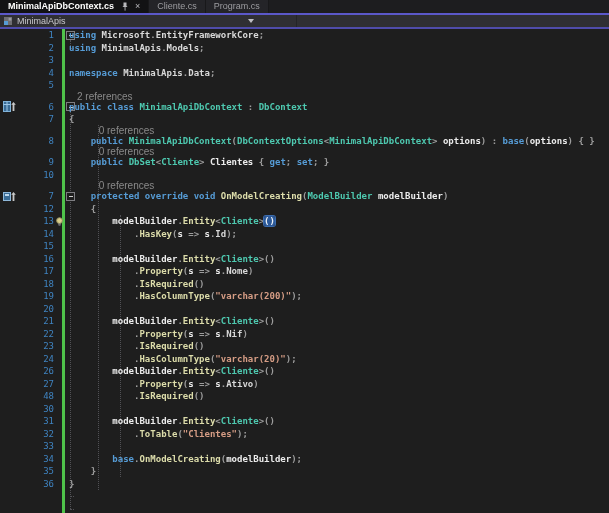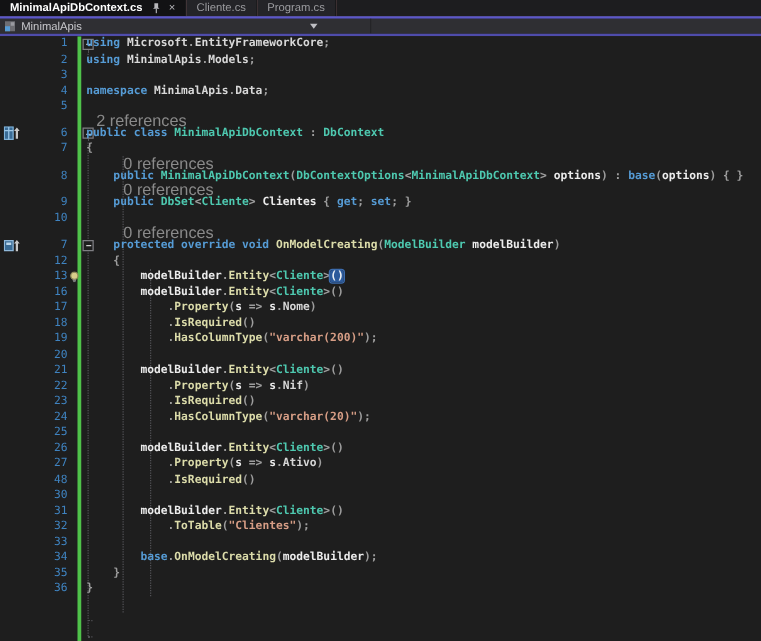--- a/index.html
+++ b/index.html
@@ -27,21 +27,21 @@
   .nav-left .caret{margin-right:42px;}
   .nav-right .caret{margin-right:7px;}
   .accent-bottom{position:absolute;left:0;top:27px;width:609px;height:2px;background:#4f4cab;}
   
   .editor{position:absolute;left:0;top:29px;width:609px;height:484px;background:#1e1e1e;overflow:hidden;}
   .change-bar{position:absolute;left:62px;top:0;width:3px;height:487px;background:#4fc24a;}
   .guide{position:absolute;border-left:1px dotted #515155;width:0;}
   .guide-foot{position:absolute;border-top:1px dotted #515155;height:0;}
   .row{position:relative;height:12.5px;line-height:12.5px;
        font-family:"DejaVu Sans Mono",monospace;font-size:9px;font-weight:600;}
-  .clrow{position:relative;height:9px;line-height:10px;font-size:13px;color:#8a8a8a;
+  .clrow{position:relative;height:9px;line-height:10px;font-size:10px;color:#8a8a8a;
          font-family:"Liberation Sans",sans-serif;}
   .clrow span{position:absolute;top:0;}
   .lnum{position:absolute;left:24px;width:30px;text-align:right;color:#3f83c0;font-weight:400;}
   .gicon{position:absolute;left:3px;top:0.5px;}
   .bulb{position:absolute;left:55px;top:2px;}
   .fold{position:absolute;left:66px;top:1.5px;width:9px;height:9px;box-sizing:border-box;
         border:1px solid #7e7e82;background:#1e1e1e;}
   .fold::after{content:"";position:absolute;left:1.5px;top:3.5px;width:4px;height:1px;background:#cfcfcf;}
   .codetext{position:absolute;left:69px;white-space:pre;}
   .tok-kw{color:#569CD6}.tok-ty{color:#4EC9B0}.tok-me{color:#DCDCAA}.tok-id{color:#d8d8d8}
@@ -177,20 +177,28 @@
         <div class="row">
           <span class="lnum">13</span>
           <span class="bulb"><svg width="9" height="9" viewBox="0 0 9 9">
               <circle cx="4.5" cy="3.6" r="2.9" fill="#d9cd8a" stroke="#8f8a5a"></circle>
               <rect x="3.2" y="6.6" width="2.6" height="1" fill="#9a9a9a"></rect>
               <rect x="3.5" y="7.8" width="2" height="0.9" fill="#7a7a7a"></rect>
             </svg></span>
           <span class="codetext"><span class="tok-pl">        </span><span class="tok-loc">modelBuilder</span><span class="tok-pl">.</span><span class="tok-me">Entity</span><span class="tok-pl">&lt;</span><span class="tok-ty">Cliente</span><span class="tok-pl">&gt;</span><span class="tok-sel">()</span></span>
         </div>
         <div class="row">
+          <span class="lnum">14</span>
+          <span class="codetext"><span class="tok-pl">            .</span><span class="tok-me">HasKey</span><span class="tok-pl">(</span><span class="tok-loc">s</span><span class="tok-pl"> =&gt; </span><span class="tok-loc">s</span><span class="tok-pl">.</span><span class="tok-id">Id</span><span class="tok-pl">);</span></span>
+        </div>
+        <div class="row">
+          <span class="lnum">15</span>
+          <span class="codetext"></span>
+        </div>
+        <div class="row">
           <span class="lnum">16</span>
           <span class="codetext"><span class="tok-pl">        </span><span class="tok-loc">modelBuilder</span><span class="tok-pl">.</span><span class="tok-me">Entity</span><span class="tok-pl">&lt;</span><span class="tok-ty">Cliente</span><span class="tok-pl">&gt;()</span></span>
         </div>
         <div class="row">
           <span class="lnum">17</span>
           <span class="codetext"><span class="tok-pl">            .</span><span class="tok-me">Property</span><span class="tok-pl">(</span><span class="tok-loc">s</span><span class="tok-pl"> =&gt; </span><span class="tok-loc">s</span><span class="tok-pl">.</span><span class="tok-id">Nome</span><span class="tok-pl">)</span></span>
         </div>
         <div class="row">
           <span class="lnum">18</span>
           <span class="codetext"><span class="tok-pl">            .</span><span class="tok-me">IsRequired</span><span class="tok-pl">()</span></span>
@@ -211,24 +219,20 @@
           <span class="lnum">22</span>
           <span class="codetext"><span class="tok-pl">            .</span><span class="tok-me">Property</span><span class="tok-pl">(</span><span class="tok-loc">s</span><span class="tok-pl"> =&gt; </span><span class="tok-loc">s</span><span class="tok-pl">.</span><span class="tok-id">Nif</span><span class="tok-pl">)</span></span>
         </div>
         <div class="row">
           <span class="lnum">23</span>
           <span class="codetext"><span class="tok-pl">            .</span><span class="tok-me">IsRequired</span><span class="tok-pl">()</span></span>
         </div>
         <div class="row">
           <span class="lnum">24</span>
           <span class="codetext"><span class="tok-pl">            .</span><span class="tok-me">HasColumnType</span><span class="tok-pl">(</span><span class="tok-st">"varchar(20)"</span><span class="tok-pl">);</span></span>
-        </div>
-        <div class="row">
-          <span class="lnum">25</span>
-          <span class="codetext"></span>
         </div>
         <div class="row">
           <span class="lnum">26</span>
           <span class="codetext"><span class="tok-pl">        </span><span class="tok-loc">modelBuilder</span><span class="tok-pl">.</span><span class="tok-me">Entity</span><span class="tok-pl">&lt;</span><span class="tok-ty">Cliente</span><span class="tok-pl">&gt;()</span></span>
         </div>
         <div class="row">
           <span class="lnum">27</span>
           <span class="codetext"><span class="tok-pl">            .</span><span class="tok-me">Property</span><span class="tok-pl">(</span><span class="tok-loc">s</span><span class="tok-pl"> =&gt; </span><span class="tok-loc">s</span><span class="tok-pl">.</span><span class="tok-id">Ativo</span><span class="tok-pl">)</span></span>
         </div>
         <div class="row">

